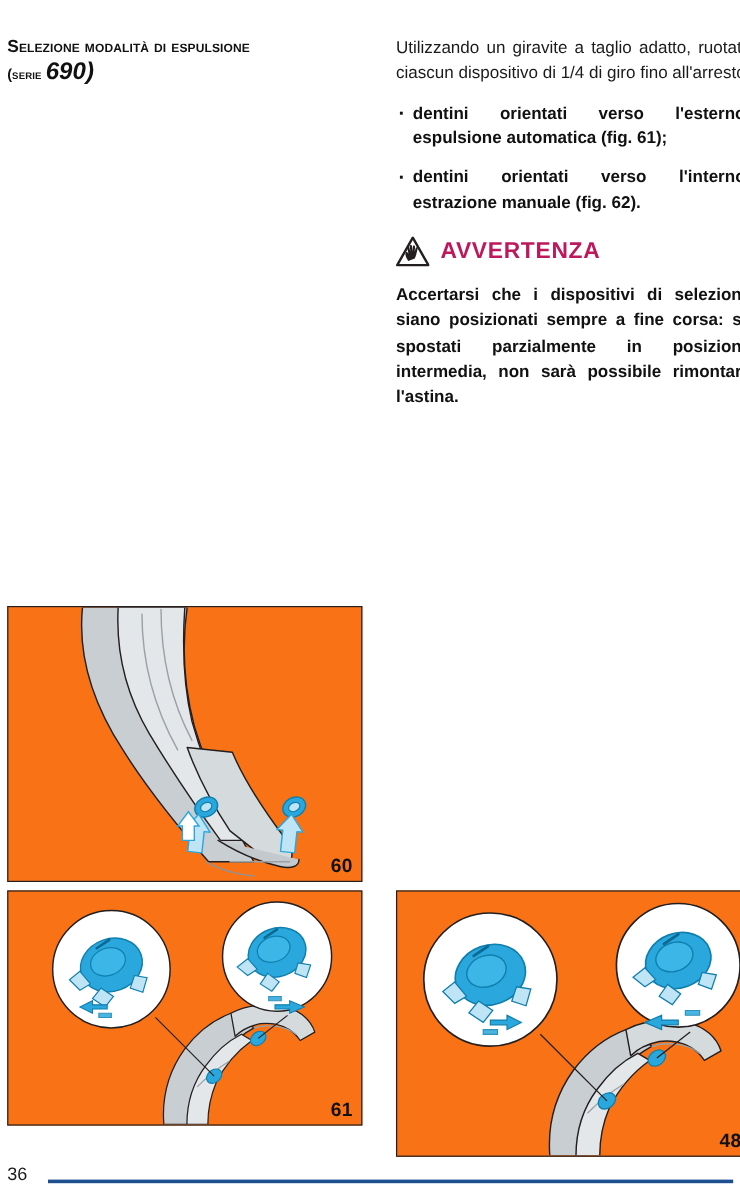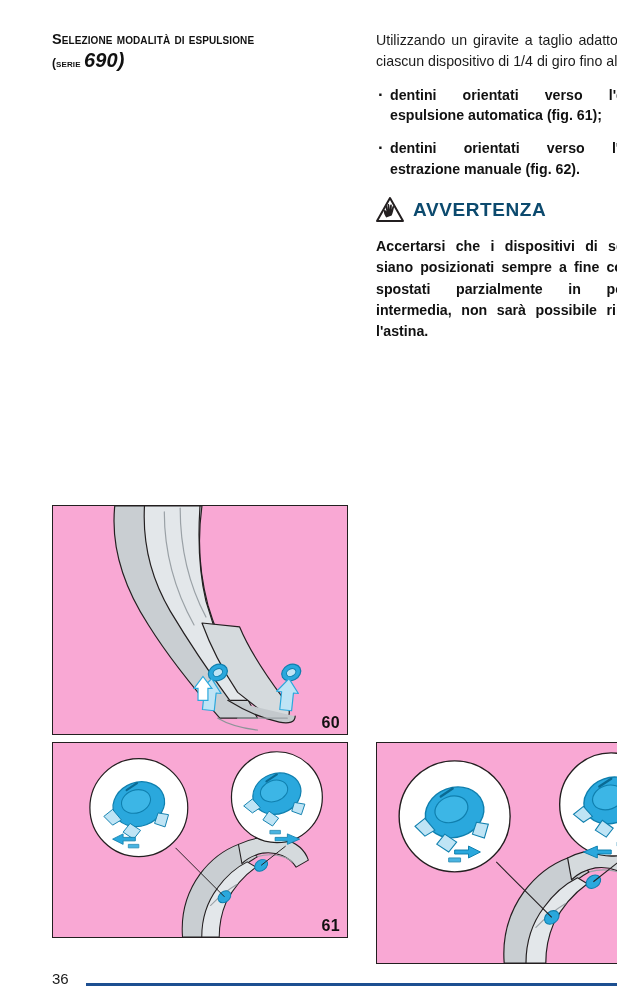--- a/index.html
+++ b/index.html
@@ -12,21 +12,20 @@
     height: 1000px;
     position: relative;
     overflow: hidden;
     font-family: "Liberation Sans", sans-serif;
     color: #1a1a1a;
   }
 
   .page {
     position: absolute;
     inset: 0;
-    margin-left: 46px;
   }
 
   
   .col {
     position: absolute;
     top: 30px;
   }
   .col-left {
     left: 6px;
     width: 296px;
@@ -91,42 +90,42 @@
   .warning-head {
     display: flex;
     align-items: center;
     gap: 9px;
     margin: 18px 0 14px 0;
   }
   .warning-title {
     font-size: 19px;
     font-weight: bold;
     letter-spacing: .6px;
-    color: #0c4a6e;
+    color: #be185d;
   }
   .warn-icon {
     width: 28px;
     height: 25px;
     display: block;
   }
 
   p.warning-body {
     margin: 0;
     font-size: 14.2px;
     line-height: 1.5;
     font-weight: bold;
     text-align: justify;
     color: #111;
   }
 
   
   .fig {
     position: absolute;
     border: 1.4px solid #231f20;
-    background: #f9a8d4;
+    background: #f97316;
     box-sizing: border-box;
     overflow: hidden;
   }
   .fig-60 { left: 6px;  top: 505px; width: 296px; height: 230px; }
   .fig-61 { left: 6px;  top: 742px; width: 296px; height: 196px; }
   .fig-62 { left: 330px; top: 742px; width: 296px; height: 222px; }
 
   .fig-num {
     position: absolute;
     right: 7px;

